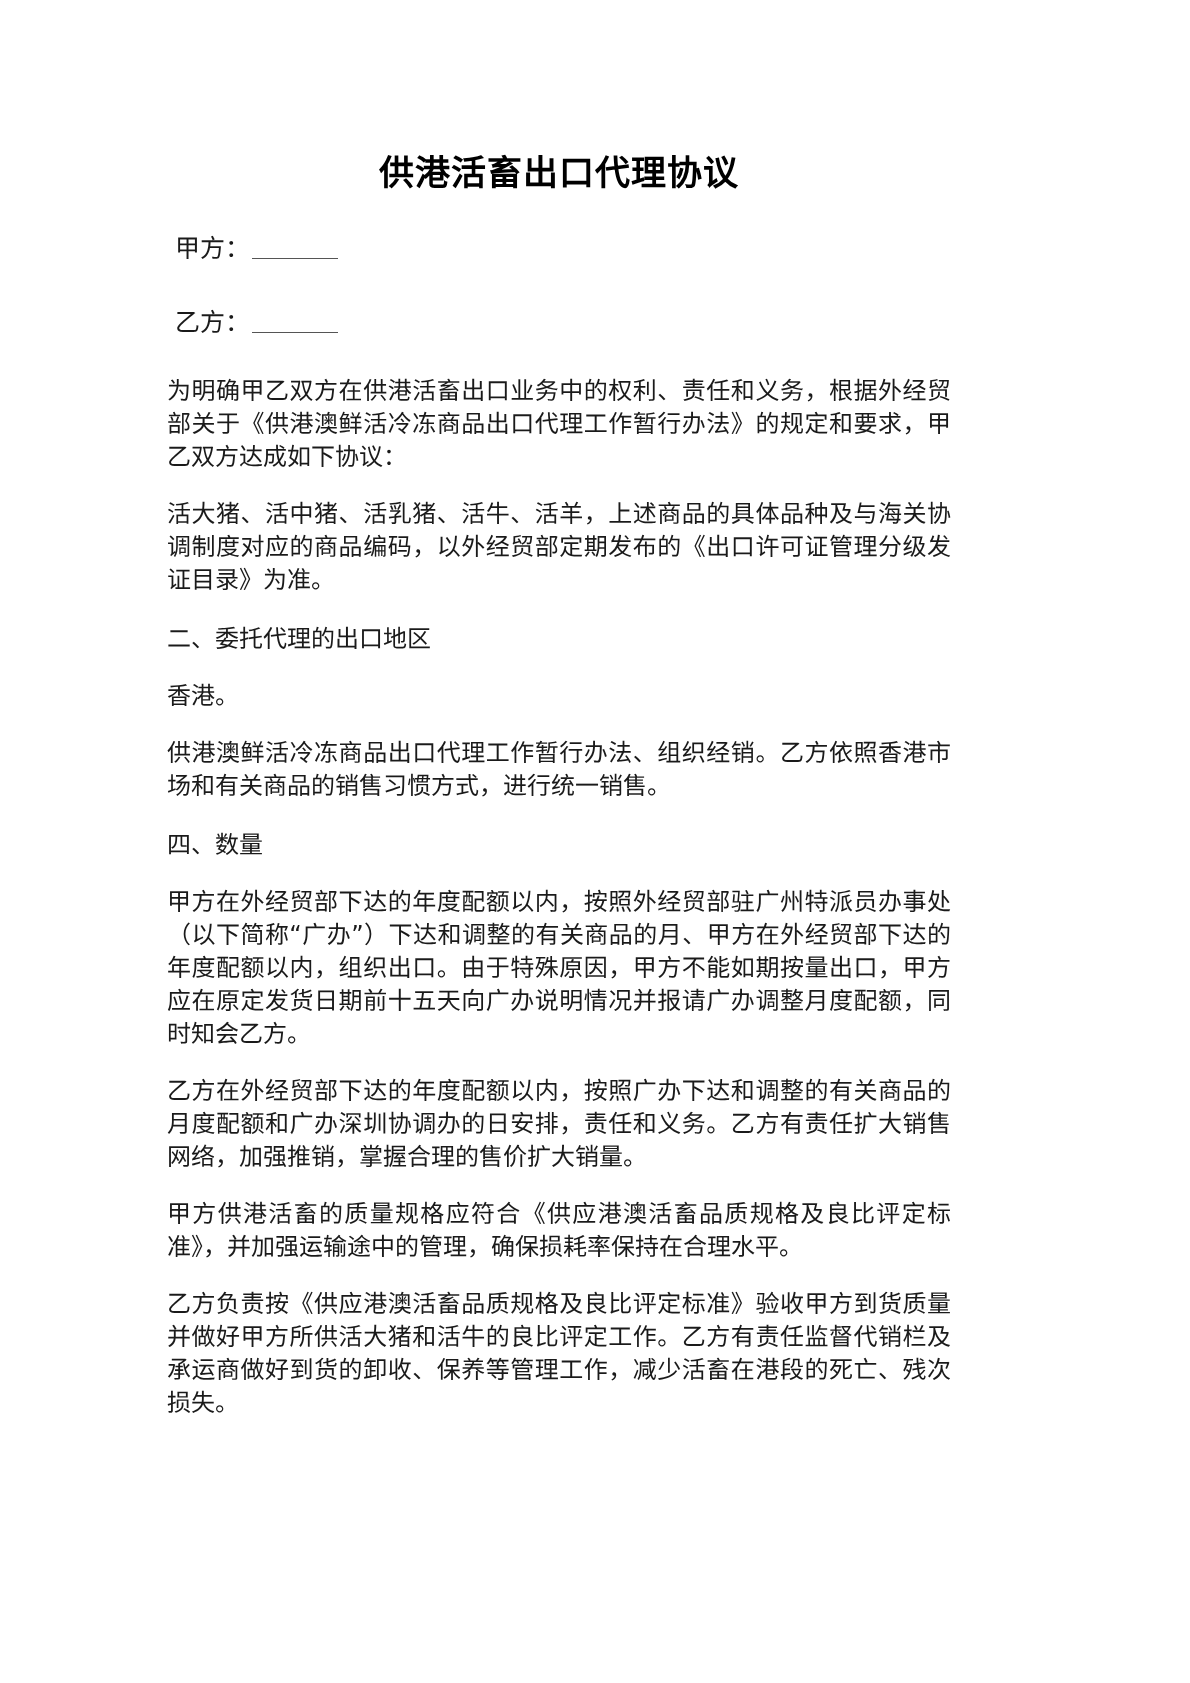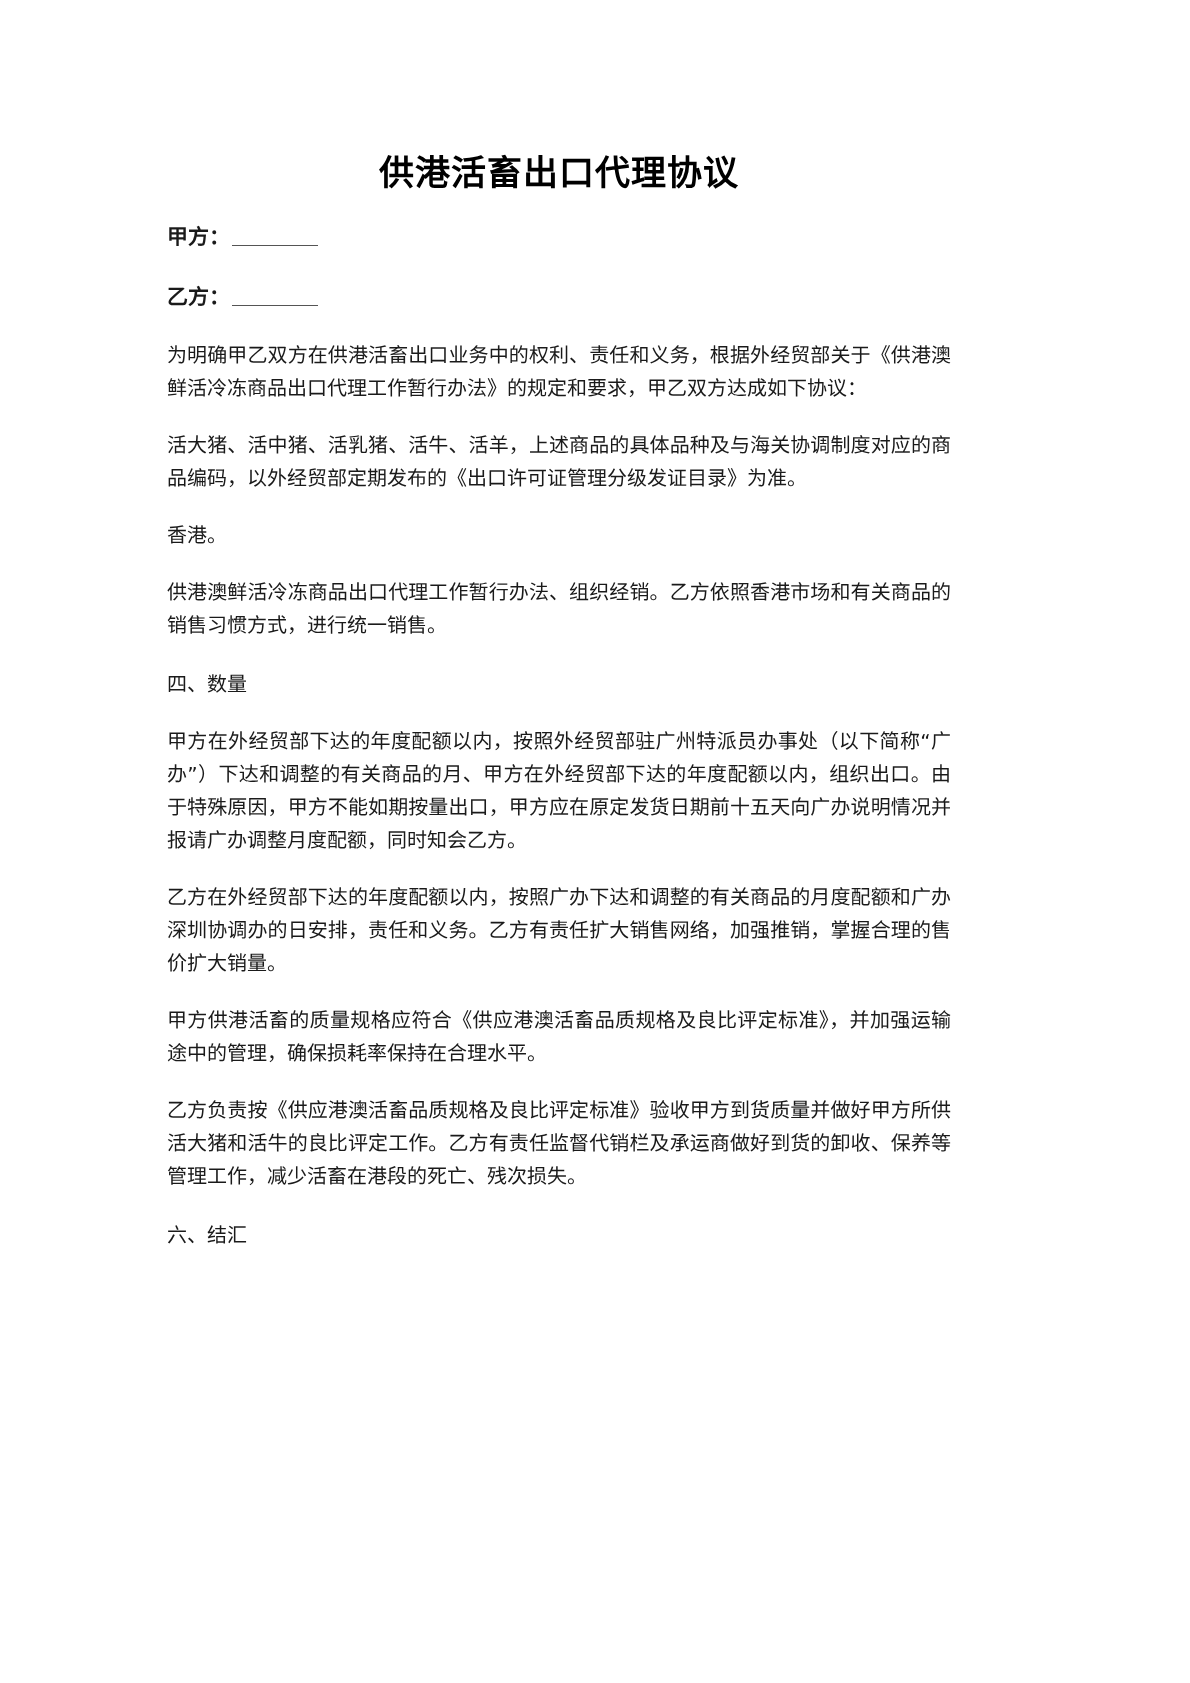--- a/index.html
+++ b/index.html
@@ -31,39 +31,38 @@
     line-height: 1.2;
     letter-spacing: 1px;
     text-align: center;
     color: #000000;
     margin: 0;
     padding-top: 152px;
     padding-bottom: 0;
   }
   .party-line {
     font-family: "DejaVu Sans", "Liberation Sans", sans-serif;
-    font-size: 21px;
+    font-size: 25px;
     line-height: 1.5;
     color: #1a1a1a;
-    margin: 0;
+    margin: 8px;
     padding-top: 28px;
     white-space: nowrap;
-    font-weight: bold;
   }
   .party-line .blank {
     display: inline-block;
     border-bottom: 1px solid #555555;
     width: 86px;
     height: 16px;
     vertical-align: -2px;
     margin-left: 2px;
   }
   .para {
     font-family: "DejaVu Sans", "Liberation Sans", sans-serif;
-    font-size: 20px;
+    font-size: 24px;
     line-height: 33px;
     color: #1a1a1a;
     margin: 0;
     padding-top: 24px;
     text-align: justify;
     text-justify: inter-ideograph;
     letter-spacing: 0px;
   }
   .para.heading {
     padding-top: 26px;
@@ -81,27 +80,27 @@
     <h1 class="doc-title">供港活畜出口代理协议</h1>
 
     <p class="party-line"><span>甲方：</span><span class="blank"></span></p>
 
     <p class="party-line"><span>乙方：</span><span class="blank"></span></p>
 
     <p class="para first-body">为明确甲乙双方在供港活畜出口业务中的权利、责任和义务，根据外经贸部关于《供港澳鲜活冷冻商品出口代理工作暂行办法》的规定和要求，甲乙双方达成如下协议：</p>
 
     <p class="para">活大猪、活中猪、活乳猪、活牛、活羊，上述商品的具体品种及与海关协调制度对应的商品编码，以外经贸部定期发布的《出口许可证管理分级发证目录》为准。</p>
 
+    <p class="para heading">二、委托代理的出口地区</p>
     <p class="para">香港。</p>
 
     <p class="para">供港澳鲜活冷冻商品出口代理工作暂行办法、组织经销。乙方依照香港市场和有关商品的销售习惯方式，进行统一销售。</p>
 
     <p class="para heading">四、数量</p>
     <p class="para">甲方在外经贸部下达的年度配额以内，按照外经贸部驻广州特派员办事处（以下简称“广办”）下达和调整的有关商品的月、甲方在外经贸部下达的年度配额以内，组织出口。由于特殊原因，甲方不能如期按量出口，甲方应在原定发货日期前十五天向广办说明情况并报请广办调整月度配额，同时知会乙方。</p>
     <p class="para">乙方在外经贸部下达的年度配额以内，按照广办下达和调整的有关商品的月度配额和广办深圳协调办的日安排，责任和义务。乙方有责任扩大销售网络，加强推销，掌握合理的售价扩大销量。</p>
 
     <p class="para">甲方供港活畜的质量规格应符合《供应港澳活畜品质规格及良比评定标准》，并加强运输途中的管理，确保损耗率保持在合理水平。</p>
     <p class="para">乙方负责按《供应港澳活畜品质规格及良比评定标准》验收甲方到货质量并做好甲方所供活大猪和活牛的良比评定工作。乙方有责任监督代销栏及承运商做好到货的卸收、保养等管理工作，减少活畜在港段的死亡、残次损失。</p>
 
-    <p class="para heading">六、结汇</p>
 
   </div>
 </div>
 
 </body></html>

